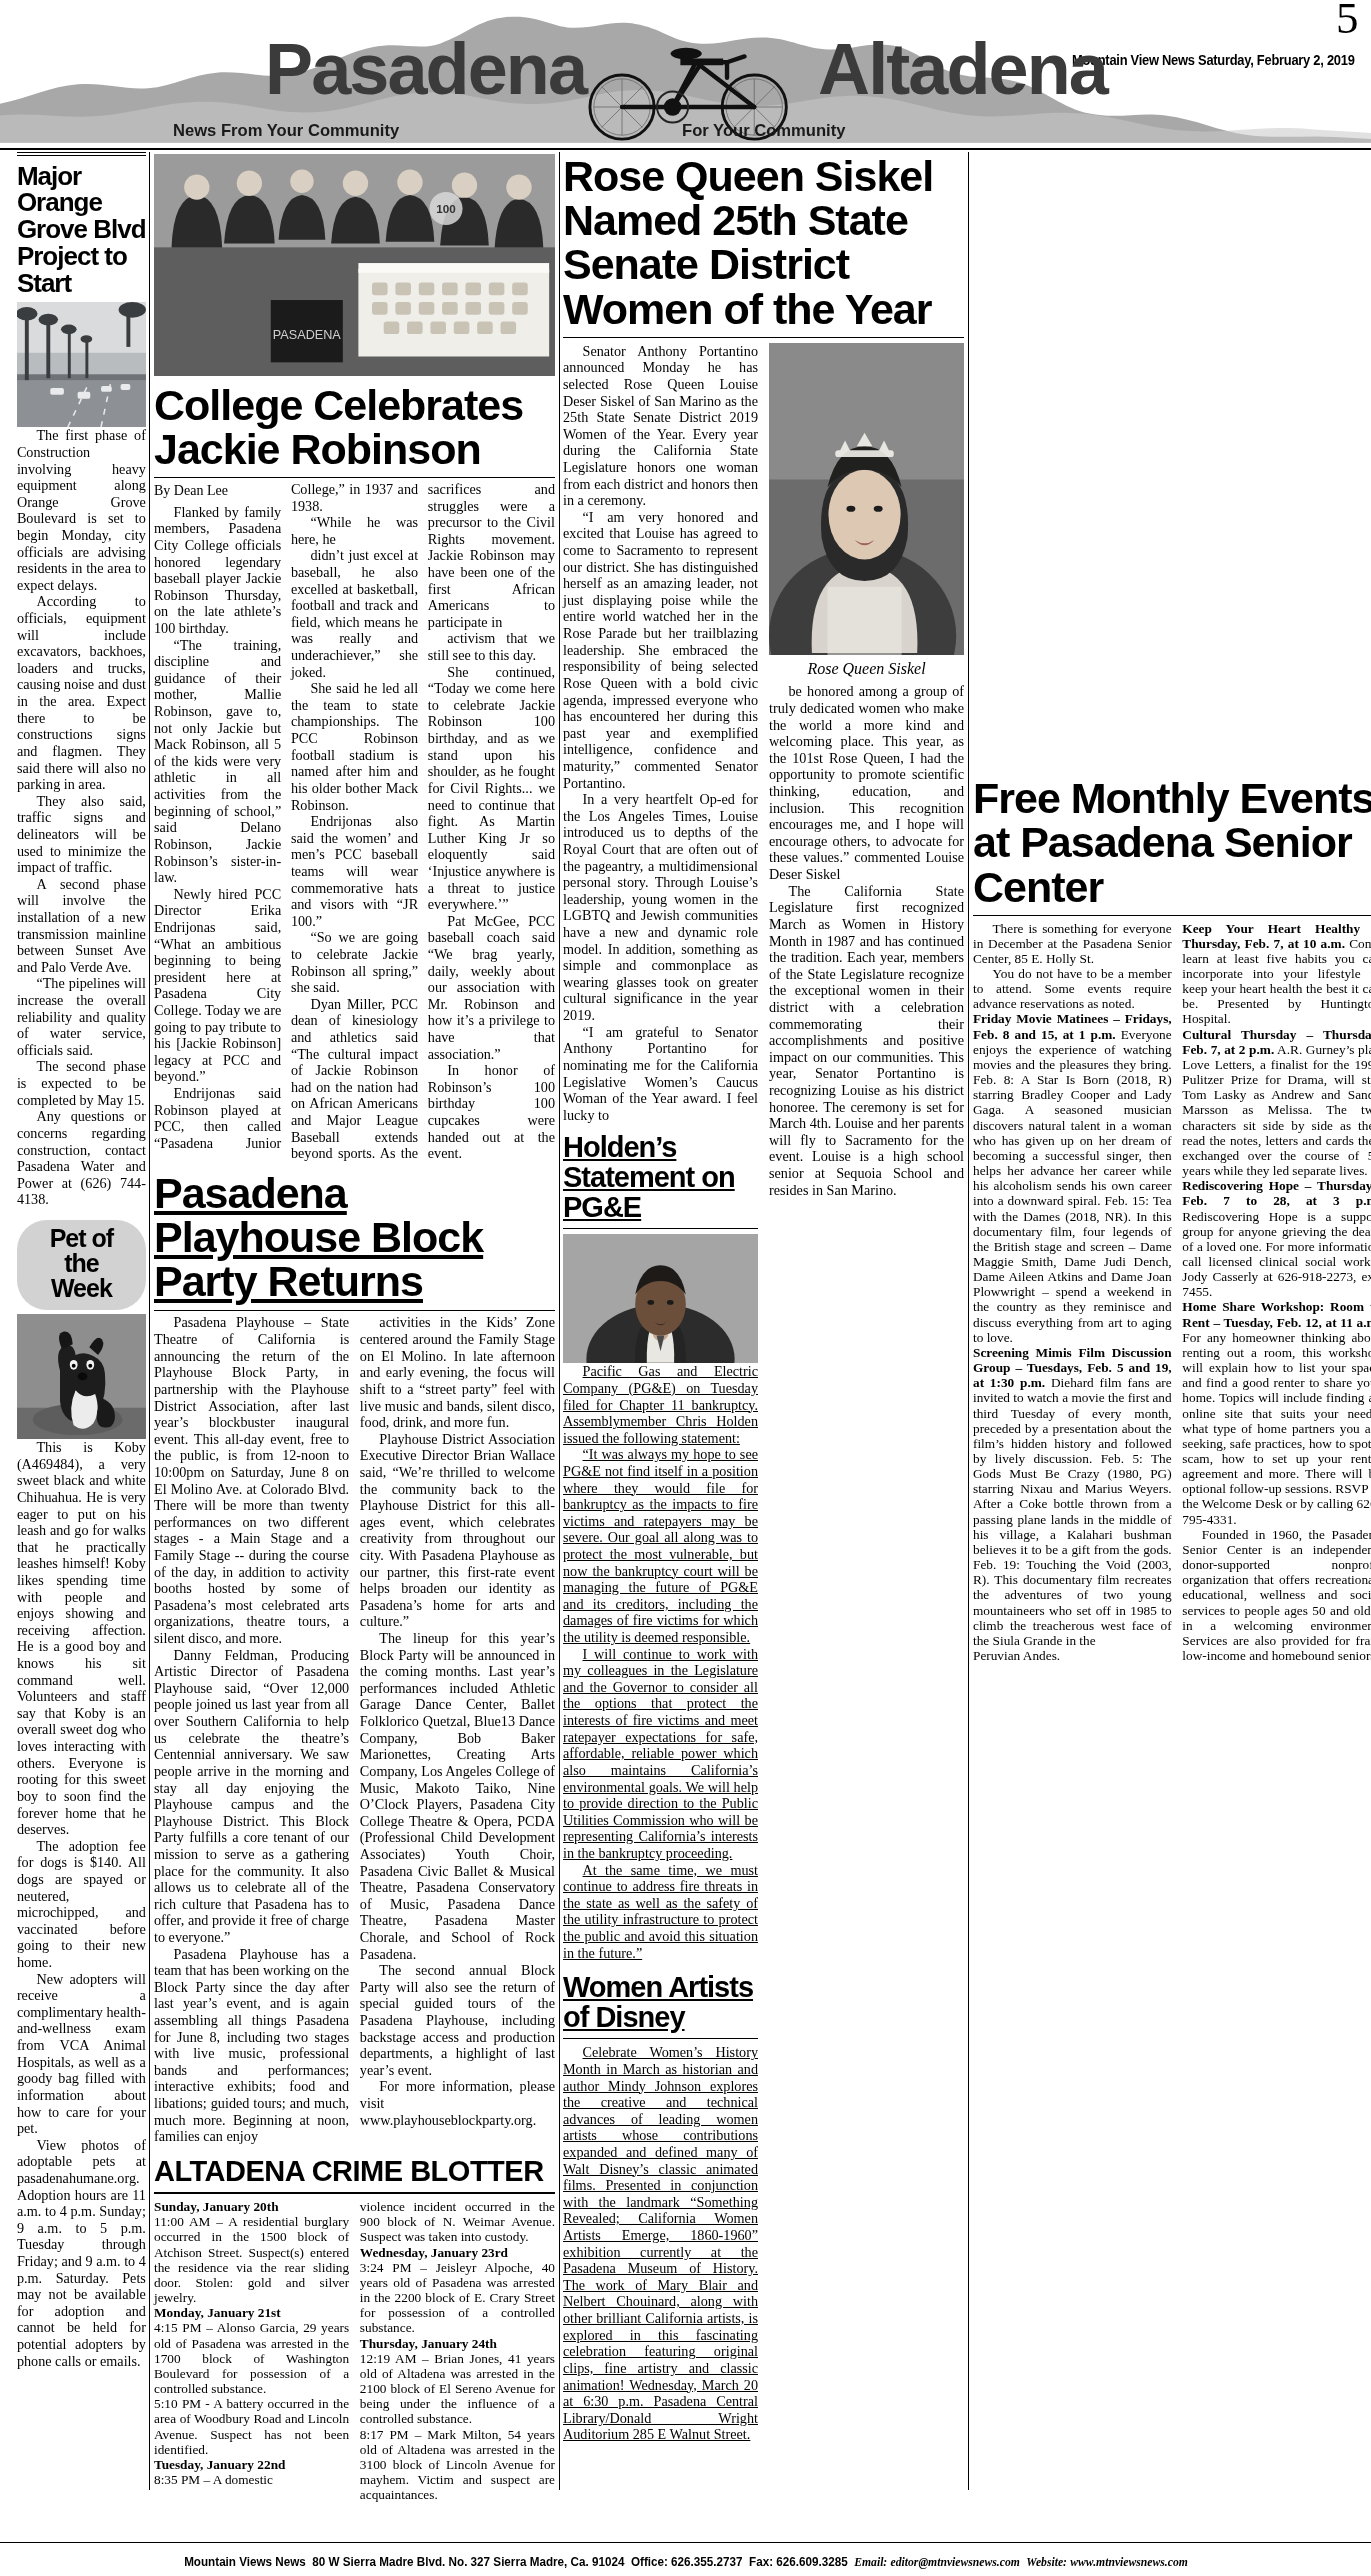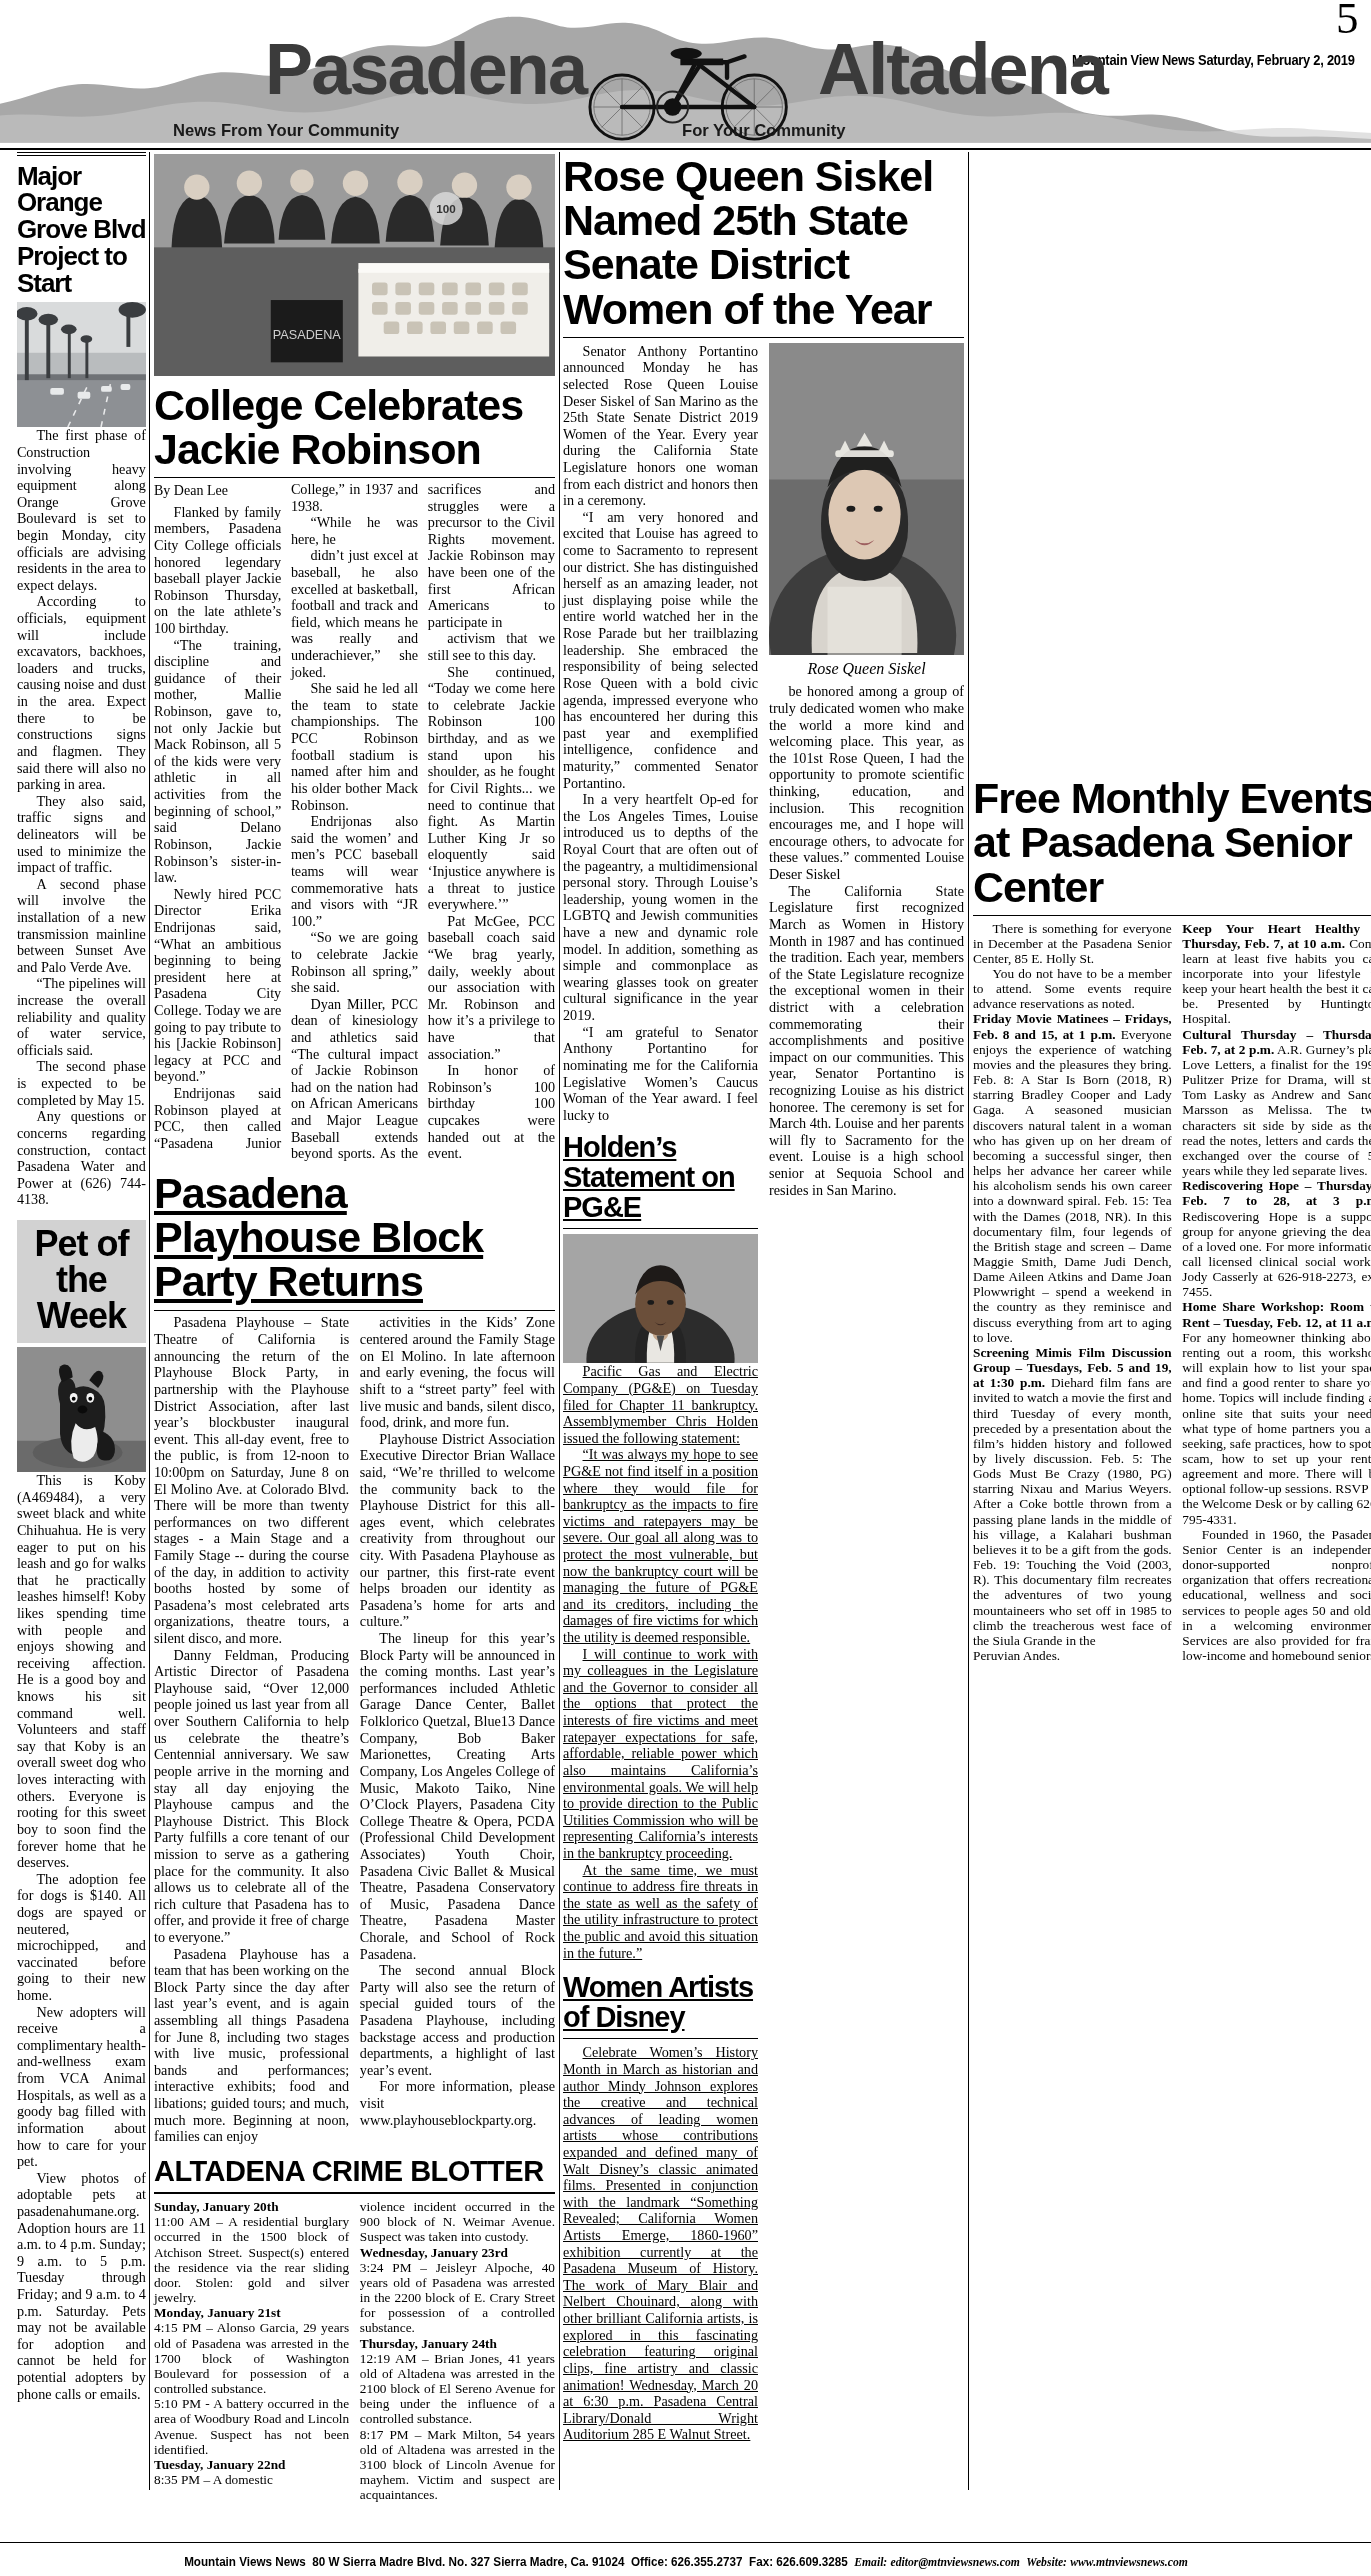--- a/index.html
+++ b/index.html
@@ -223,21 +223,21 @@
       <p class="t">The first phase of Construction involving heavy equipment along Orange Grove Boulevard is set to begin Monday, city officials are advising residents in the area to expect delays.</p>
       <p class="t">According to officials, equipment will include excavators, backhoes, loaders and trucks, causing noise and dust in the area. Expect there to be constructions signs and flagmen. They said there will also no parking in area.</p>
       <p class="t">They also said, traffic signs and delineators will be used to minimize the impact of traffic.</p>
       <p class="t">A second phase will involve the installation of a new transmission mainline between Sunset Ave and Palo Verde Ave.</p>
       <p class="t">“The pipelines will increase the overall reliability and quality of water service, officials said.</p>
       <p class="t">The second phase is expected to be completed by May 15.</p>
       <p class="t">Any questions or concerns regarding construction, contact Pasadena Water and Power at (626) 744-4138.</p>
     </div>
 
     <div style="height:11.7px;"></div>
-    <div class="hdr-bar" style="font-size:36px; letter-spacing:-1px;">
+    <div class="hdr-bar" style="font-size:25px; letter-spacing:-1px;border-radius:30px;">
       <div>Pet of</div>
       <div>the</div>
       <div>Week</div>
     </div>
     <div class="photo" style="height:125px;margin-top:3.9px;">
       <svg width="129" height="125" viewBox="0 0 132 128">
         <rect width="132" height="128" fill="#8e8e8e"></rect>
         <rect y="96" width="132" height="32" fill="#6b6b6b"></rect>
         <ellipse cx="62" cy="108" rx="46" ry="16" fill="#5d5d5d"></ellipse>
         <path d="M44,58 q-6,-22 6,-26 q8,-2 10,10 q9,-4 18,1 q11,5 12,18 q2,22 -6,38 q-8,14 -22,12 q-16,-2 -18,-22 z" fill="#1d1d1d"></path>

